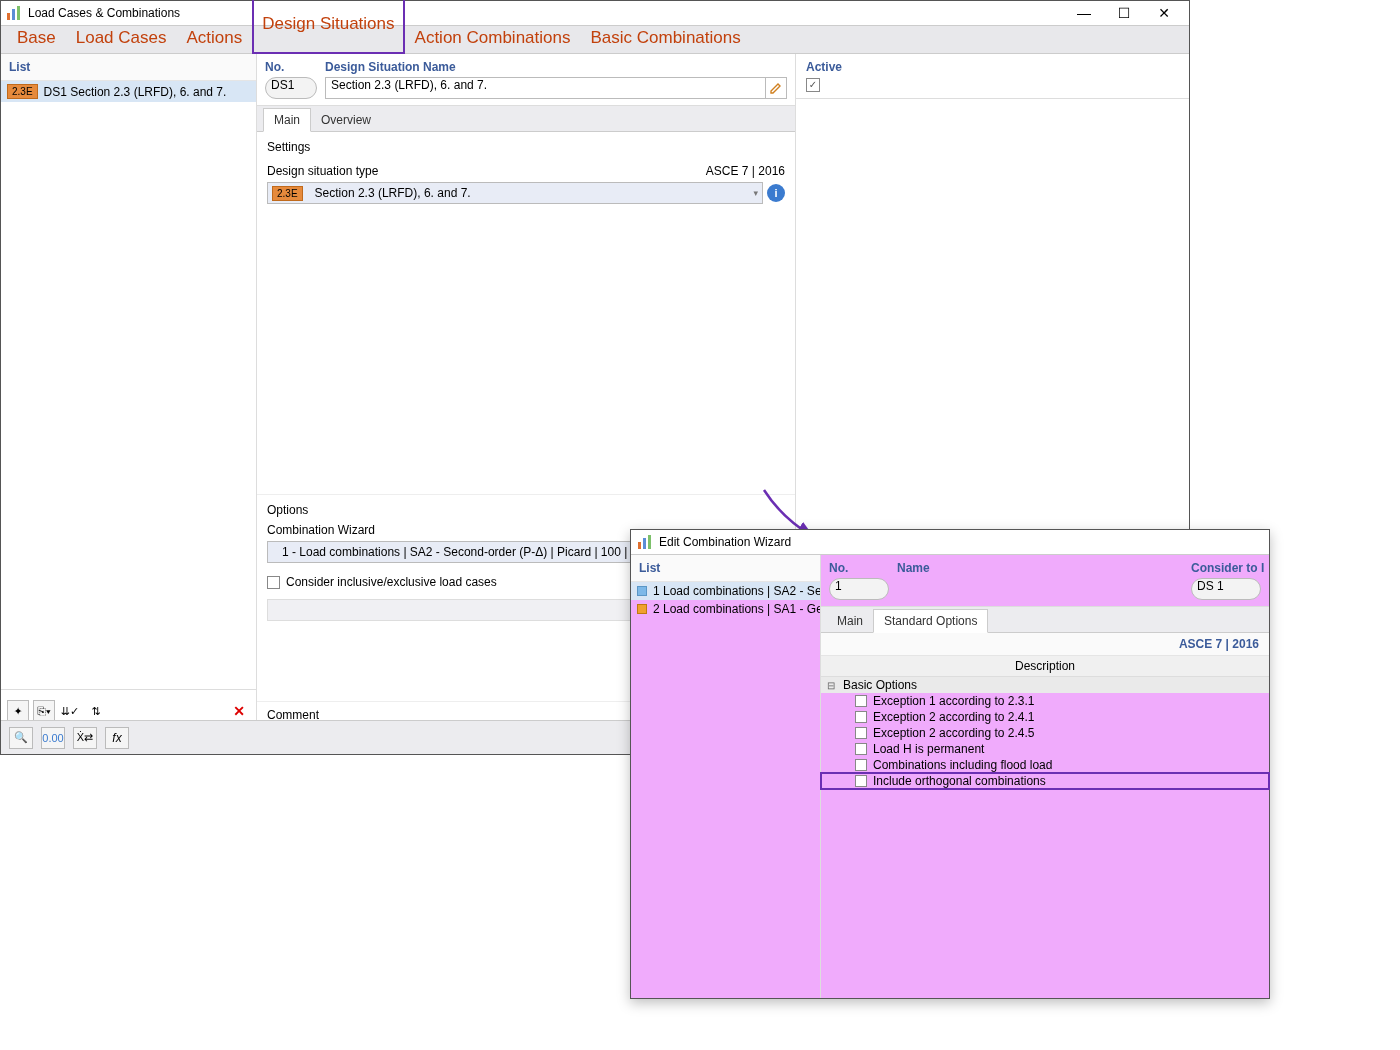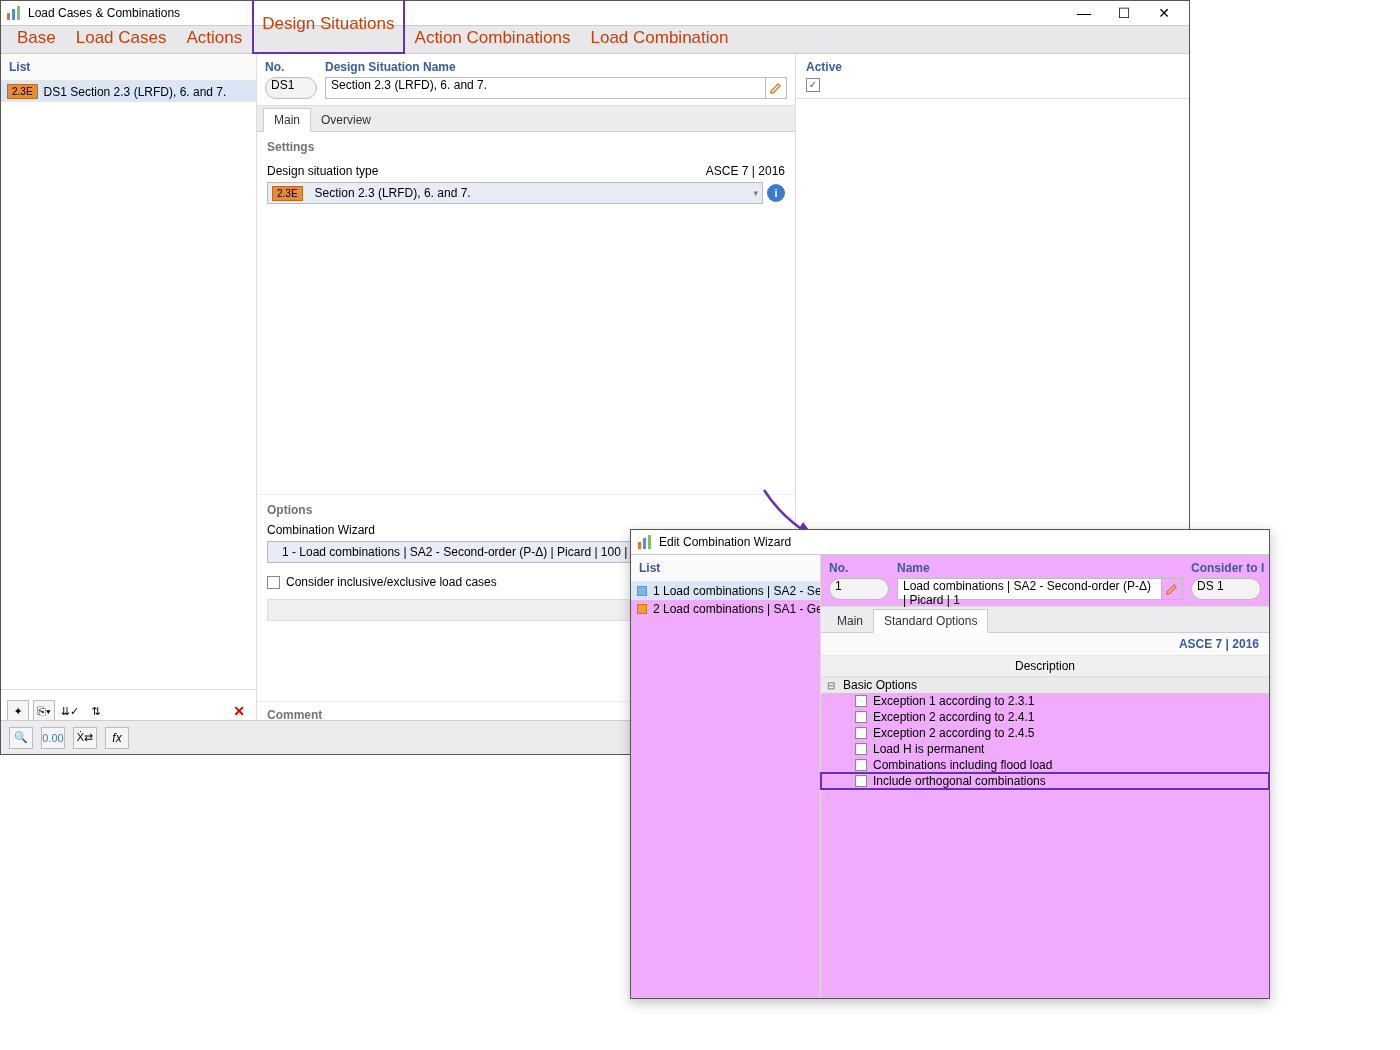--- a/index.html
+++ b/index.html
@@ -38,21 +38,21 @@
   .field-label { color: #3b5b9a; font-weight:600; font-size:12px; margin-bottom:3px; display:block;}
   .text-input { width:100%; height:22px; border:1px solid #bbb; padding:0 5px; font-size:12px; background:#fff;}
   .text-input-ro { background:#f3f3f3;border-radius:11px;}
   .edit-suffix { width: 22px; height: 22px; border:1px solid #bbb; display:flex; align-items:center; justify-content:center; margin-left:-1px;}
   .name-row { display:flex;}
 
   .sub-tabs { height: 26px; background:#ececef; display:flex; align-items:flex-end; padding:0 6px; border-bottom:1px solid #ccc;}
   .sub-tab { padding: 4px 10px; font-size: 12px; color:#333;}
   .sub-tab.active { background:#fff; border:1px solid #ccc; border-bottom:1px solid #fff; margin-bottom:-1px;}
   
-  .section-title { color:#737373; font-weight:700; padding: 8px 10px 4px; font-size:12px;}
+  .section-title { color:#000000; font-weight:400; padding: 8px 10px 4px; font-size:12px;}
   .settings-body { padding: 4px 10px 10px;}
   .row-label { display:flex; justify-content:space-between; font-size:12px; padding: 2px 0;}
   .select-row { display:flex; align-items:center; gap:4px; margin-top: 2px;}
   .select-ctl { flex:1; height:22px; border:1px solid #bbb; background:#e8ecf6; display:flex; align-items:center; padding:0 4px; justify-content:space-between;}
   .info-icon { width:18px; height:18px; border-radius:50%; background:#3b7bcf; color:#fff; display:flex; align-items:center; justify-content:center; font-size:11px; font-weight:bold;}
 
   .spacer-block { flex:1;}
 
   .options-block { border-top: 1px solid #eee;}
   .wizard-row { display:flex; align-items:center; gap:4px; padding: 2px 10px 8px;}
@@ -129,21 +129,21 @@
       <div class="win-btn">✕</div>
     </div>
   </div>
 
   <div class="tab-row">
     <div class="tab">Base</div>
     <div class="tab">Load Cases</div>
     <div class="tab">Actions</div>
     <div class="tab highlight">Design Situations</div>
     <div class="tab">Action Combinations</div>
-    <div class="tab">Load Combination</div>
+    <div class="tab">Basic Combinations</div>
   </div>
 
   <div class="content-area">
 
     <div class="left-panel">
       <div class="panel-header">List</div>
       <div class="list-row">
         <span class="tag">2.3E</span>
         <span>DS1 Section 2.3 (LRFD), 6. and 7.</span>
       </div>
@@ -296,28 +296,20 @@
       </div>
     </div>
     <div class="popup-right">
       <div class="popup-top">
         <div class="pcol-no">
           <span class="field-label">No.</span>
           <div class="text-input text-input-ro"><span>1</span></div>
         </div>
         <div class="pcol-name">
           <span class="field-label">Name</span>
-          <div class="name-row">
-            <div class="text-input" style="flex:1; font-size:11px;"><span>Load combinations | SA2 - Second-order (P-Δ) | Picard | 1</span></div>
-            <div class="edit-suffix">
-              <svg width="12" height="12" viewBox="0 0 12 12">
-                  <path d="M1 9 L8 2 L10 4 L3 11 L1 11 Z" fill="none" stroke="#d08020" stroke-width="1.4"></path>
-                </svg>
-            </div>
-          </div>
         </div>
         <div class="pcol-assigned">
           <span class="field-label" style="white-space:nowrap;">Consider to I</span>
           <div class="text-input text-input-ro"><span>DS 1</span></div>
         </div>
       </div>
 
       <div class="popup-subtabs">
         <div class="psub-tab">Main</div>
         <div class="psub-tab active">Standard Options</div>

